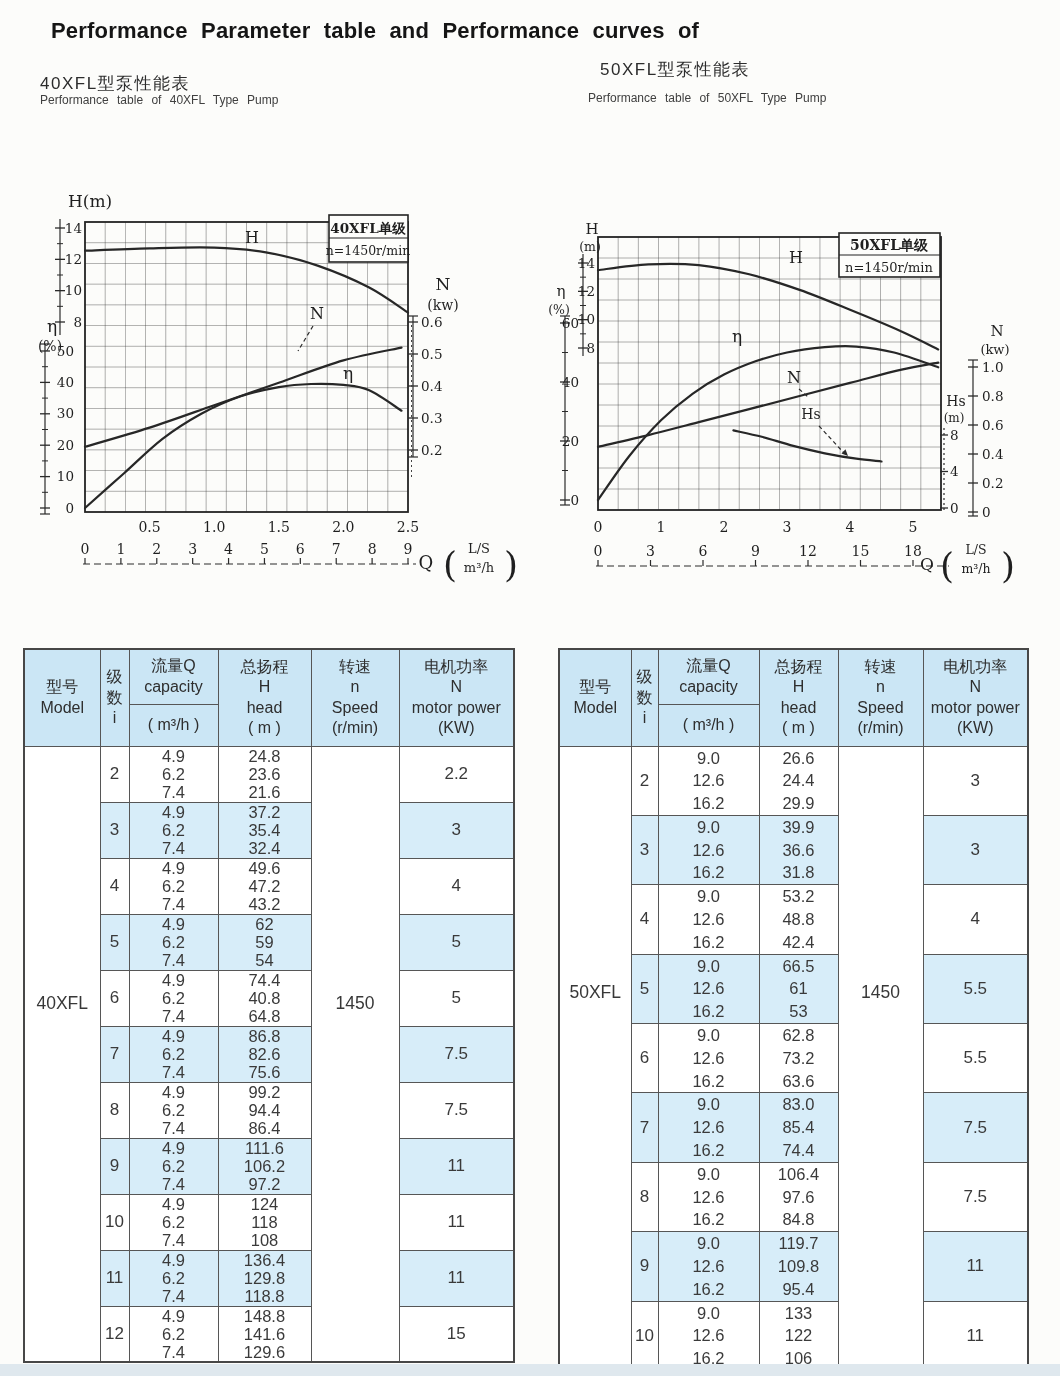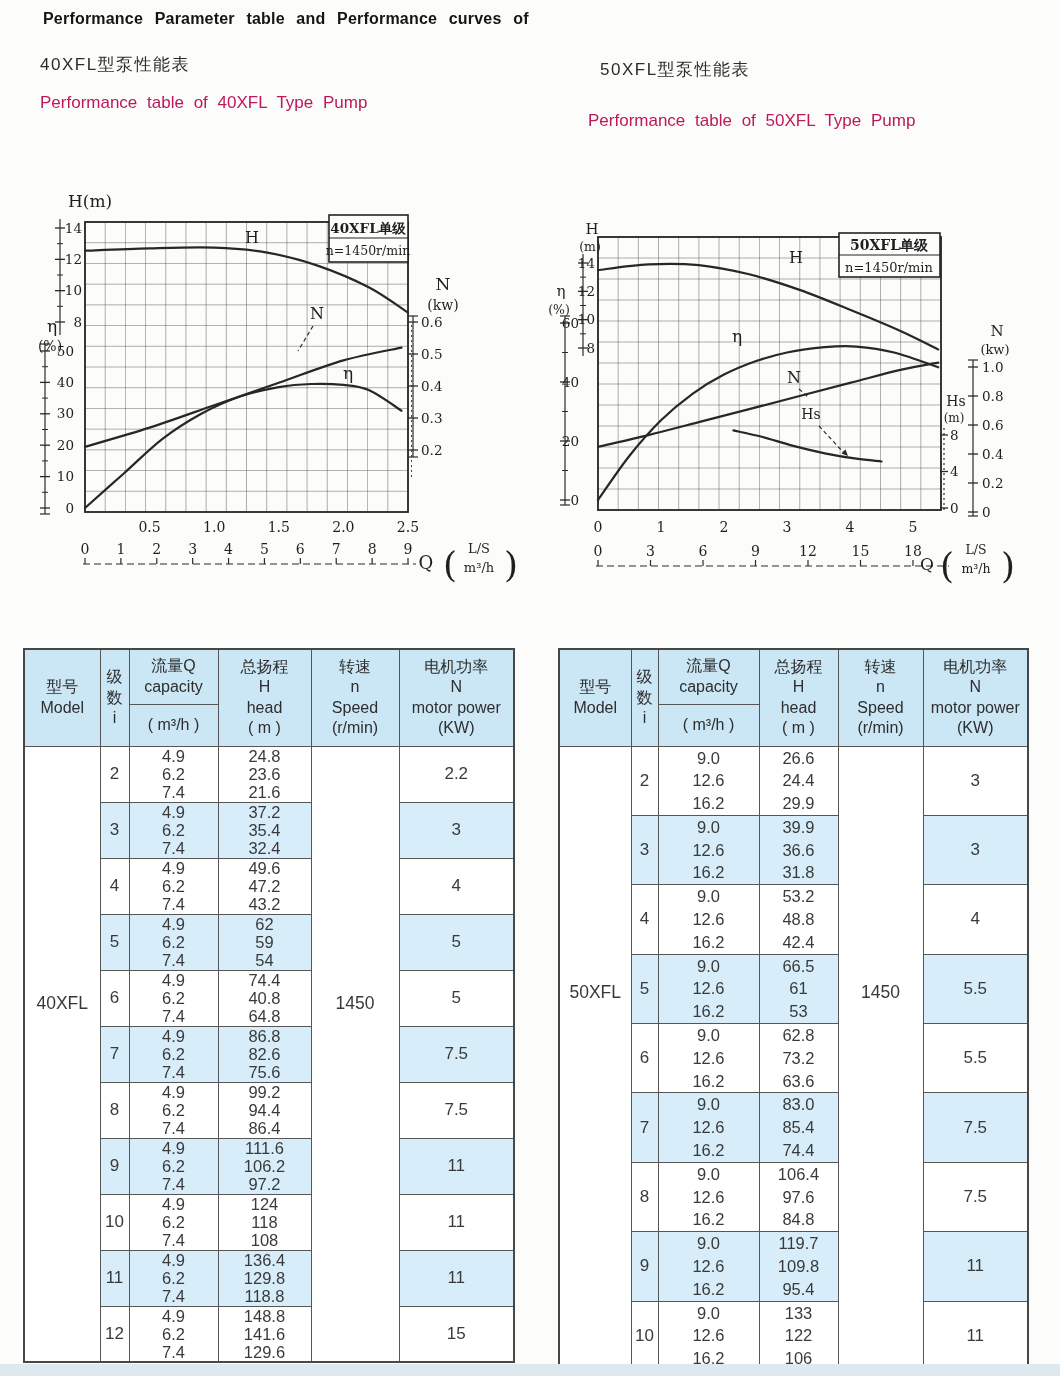--- a/index.html
+++ b/index.html
@@ -1,21 +1,21 @@
 <!DOCTYPE html>
 <html><head>
 <meta charset="utf-8">
 <style>
   html,body{margin:0;padding:0}
   body{position:relative;width:1060px;height:1376px;background:#fcfcfa;overflow:hidden;
        font-family:"Liberation Sans",sans-serif;color:#2b2b2b}
-  .page-title{position:absolute;left:35px;top:2px;margin:8px;font-size:16px;font-weight:bold;
+  .page-title{position:absolute;left:35px;top:2px;margin:16px;font-size:22px;font-weight:bold;
               color:#151515;word-spacing:7px;letter-spacing:.2px}
   .sec-zh{position:absolute;font-size:17px;color:#2c2c2c;letter-spacing:1.5px}
-  .sec-en{position:absolute;font-size:17px;color:#be185d;word-spacing:5px}
+  .sec-en{position:absolute;font-size:12px;color:#404040;word-spacing:5px}
   svg.chart{position:absolute}
   svg text{font-family:"DejaVu Serif",serif;fill:#1f1f1f}
   
   table.tbl{position:absolute;border-collapse:collapse;table-layout:fixed;background:#fff;
             border:2px solid #474747}
   .tbl th,.tbl td{border:1px solid #565656;padding:0;text-align:center;vertical-align:middle;
                   font-weight:normal;overflow:hidden}
   .tbl thead th{background:#cbe6f5;color:#2e2e2e}
   .tbl td{font-size:16.5px;color:#3a3a3a}
   tr.stripe{background:#d7edf9}
@@ -28,24 +28,24 @@
   td.merge-cell{font-size:17.5px;color:#383838;background:transparent}
   table[data-table="0"] .m-off{transform:translateY(-50px)}
   table[data-table="1"] .m-off{transform:translateY(-66px)}
   .bottom-strip{position:absolute;left:0;top:1364px;width:1060px;height:12px;background:#dfe8ee}
 </style>
 </head>
 <body>
 
 <h1 class="page-title">Performance  Parameter  table  and  Performance  curves  of</h1>
 
-<div class="sec-zh" style="left:40px;top:53px">40XFL型泵性能表</div>
+<div class="sec-zh" style="left:40px;top:72px">40XFL型泵性能表</div>
 <div class="sec-en" style="left:40px;top:93px">Performance  table  of  40XFL  Type  Pump</div>
 <div class="sec-zh" style="left:600px;top:58px">50XFL型泵性能表</div>
-<div class="sec-en" style="left:588px;top:111px">Performance  table  of  50XFL  Type  Pump</div>
+<div class="sec-en" style="left:588px;top:91px">Performance  table  of  50XFL  Type  Pump</div>
 
 <svg class="chart" id="chart0" style="left:30px;top:185px" width="500" height="415" viewBox="0 0 500 415">
     <g>
       <line x1="75.1875" y1="37" x2="75.1875" y2="327" stroke="#3e3e3e" stroke-width="0.75" opacity="0.55"></line>
       <line x1="95.375" y1="37" x2="95.375" y2="327" stroke="#3e3e3e" stroke-width="0.75" opacity="0.55"></line>
       <line x1="115.5625" y1="37" x2="115.5625" y2="327" stroke="#3e3e3e" stroke-width="0.75" opacity="0.55"></line>
       <line x1="135.75" y1="37" x2="135.75" y2="327" stroke="#3e3e3e" stroke-width="0.75" opacity="0.55"></line>
       <line x1="155.9375" y1="37" x2="155.9375" y2="327" stroke="#3e3e3e" stroke-width="0.75" opacity="0.55"></line>
       <line x1="176.125" y1="37" x2="176.125" y2="327" stroke="#3e3e3e" stroke-width="0.75" opacity="0.55"></line>
       <line x1="196.3125" y1="37" x2="196.3125" y2="327" stroke="#3e3e3e" stroke-width="0.75" opacity="0.55"></line>

